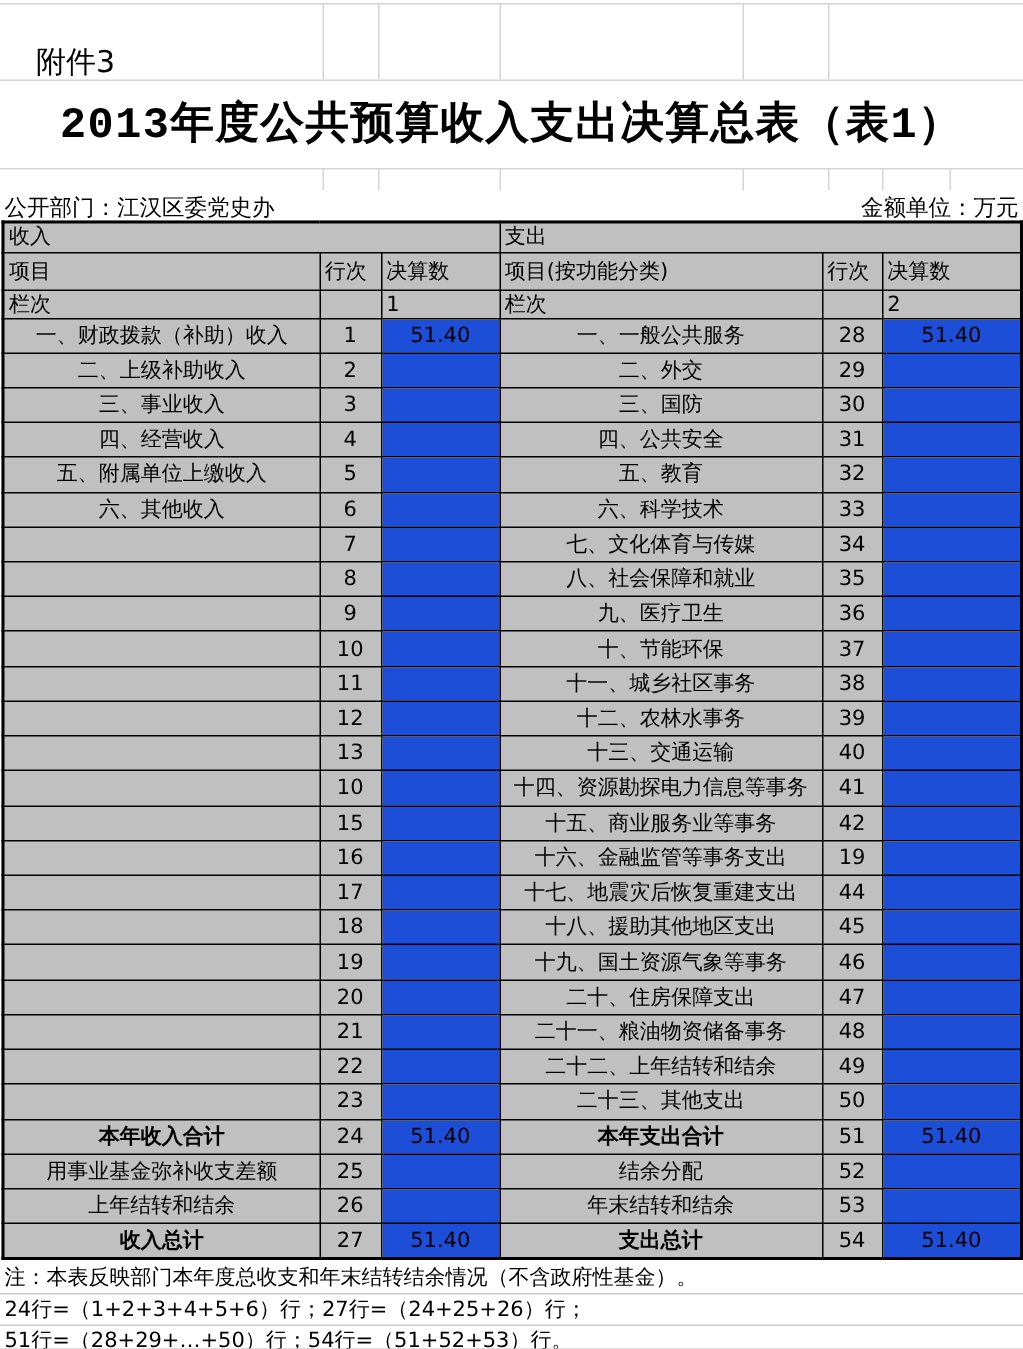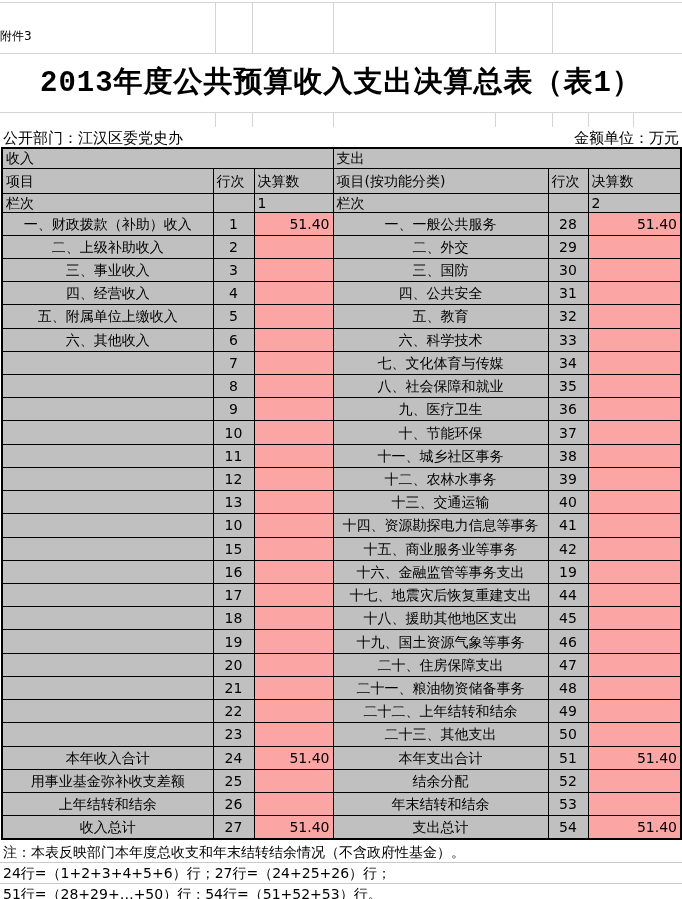--- a/index.html
+++ b/index.html
@@ -8,21 +8,21 @@
     background:#ffffff;
     font-family:"DejaVu Sans",sans-serif;
     color:#000;
   }
   
   .gh{position:absolute;height:1px;background:#d4d4d4;left:0;width:682px}
   .gv{position:absolute;width:1px;background:#d4d4d4}
   .gv.top{top:2px;height:51px}
   .gv.mid{top:112px;height:15px}
 
-  .attachment{position:absolute;left:0;top:28px;font-size:12px;white-space:nowrap}
+  .attachment{position:absolute;left:24px;top:28px;font-size:20px;white-space:nowrap}
   .title{
     position:absolute;left:0;top:62px;width:682px;text-align:center;
     font-family:Liberation Mono, monospace;font-weight:bold;font-size:29px;
     letter-spacing:1px;white-space:nowrap
   }
   .dept{position:absolute;left:3px;top:129px;font-size:15px;white-space:nowrap}
   .unit{position:absolute;right:3px;top:129px;font-size:15px;white-space:nowrap;text-align:right}
 
   table.budget{
     position:absolute;left:1px;top:147px;width:679px;height:693px;
@@ -33,24 +33,24 @@
   table.budget td{
     border:1px solid #000;
     padding:0 3px;
     overflow:hidden;white-space:nowrap;
     vertical-align:middle;
     line-height:1;
   }
   table.budget{border:2px solid #000}
   td.item{text-align:center}
   td.line{text-align:center}
-  td.amount{text-align:right;background:#fca5a5;padding-right:4px}
+  td.amount{text-align:center;background:#1d4ed8;padding-right:4px}
   td.hdr{}
   td.div{border-left-width:2px}
-  td.total{font-weight:normal;text-align:center}
+  td.total{font-weight:bold;text-align:center}
   td.sub{padding-left:30px}
   thead tr.r1{height:20px}
   thead tr.r2{height:25px}
   thead tr.r3{height:19px}
   tbody tr{height:23px}
 
   .notes{position:absolute;left:0;top:842px;width:682px}
   .note-line{font-size:14px;padding:2px 3px 1px 3px;white-space:nowrap;line-height:17px}
   .note-sep{height:1px;background:#c9c9c9;width:682px}
 </style>

